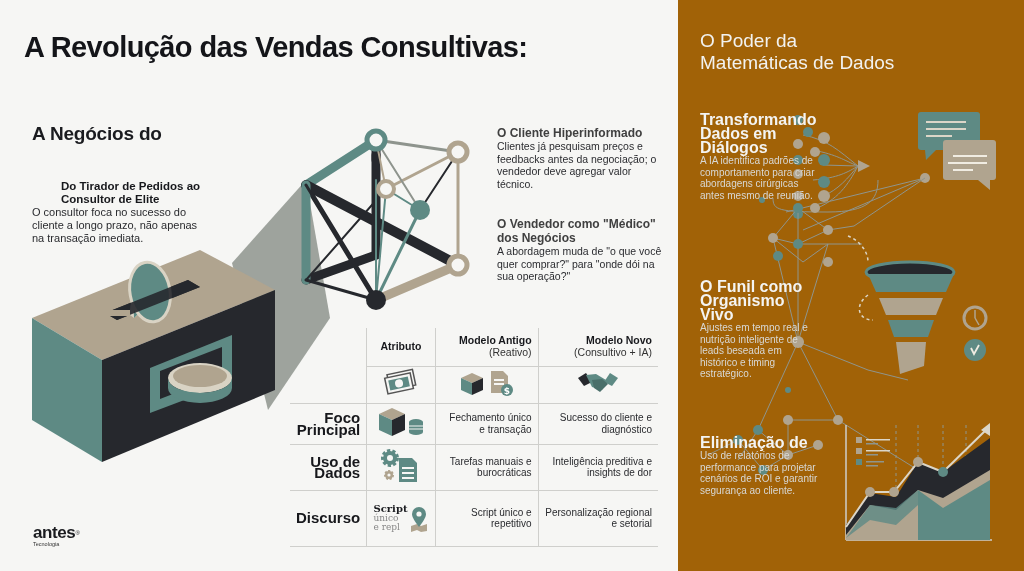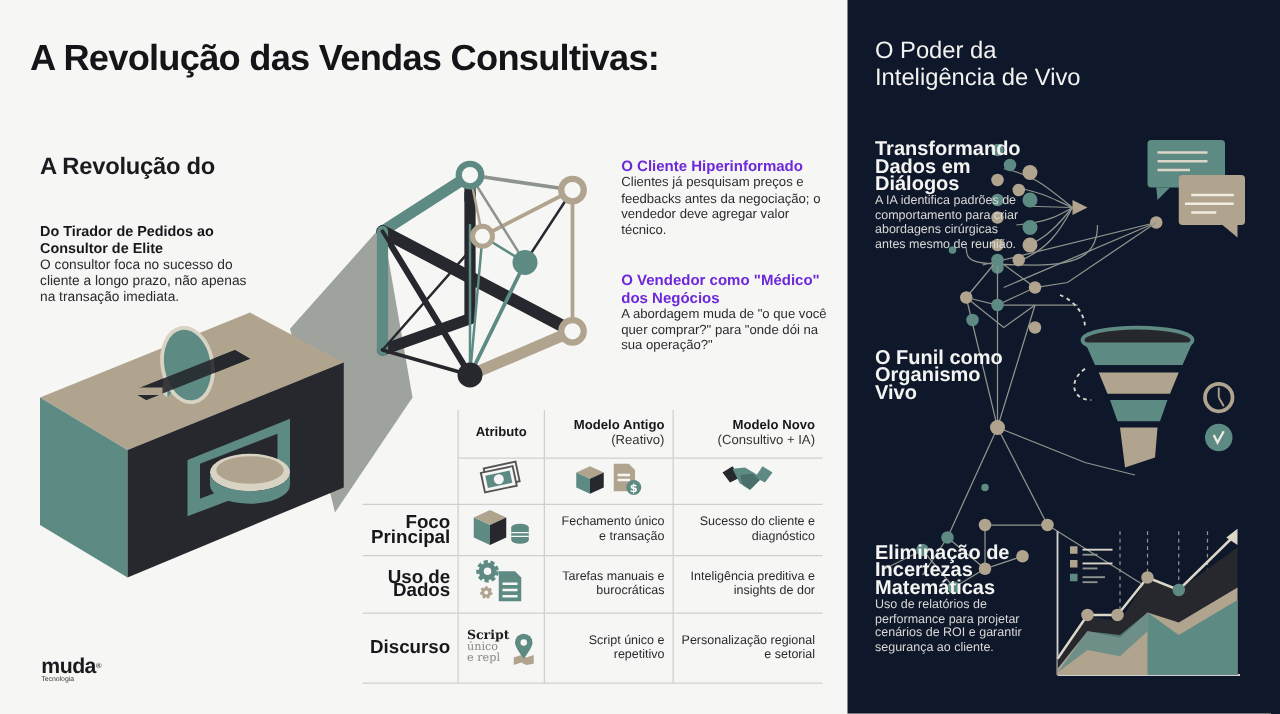--- a/index.html
+++ b/index.html
@@ -1,29 +1,29 @@
 <!DOCTYPE html>
 <html><head>
 <meta charset="utf-8">
 <style>
   * { box-sizing: border-box; margin: 0; padding: 0; }
   html, body { width: 1024px; height: 571px; overflow: hidden; }
   body { font-family: "Liberation Sans", "DejaVu Sans", sans-serif; background: #f5f5f3; position: relative; color: #1c1d21; }
 
   .left { position: absolute; left: 0; top: 0; width: 678px; height: 571px; background: #f6f6f4; }
-  .right { position: absolute; left: 678px; top: 0; width: 346px; height: 571px; background: #0f172a; color: #ececea; }
+  .right { position: absolute; left: 678px; top: 0; width: 346px; height: 571px; background: #a16207; color: #ececea; }
 
   .main-title { position: absolute; left: 24px; top: 30px; font-size: 29px; font-weight: 700; line-height: 34px; letter-spacing: -0.6px; color: #141519; }
 
   .section-title { position: absolute; left: 32px; top: 123px; font-size: 19px; font-weight: 700; line-height: 22px; color: #1a1b1f; letter-spacing: -0.2px; }
   .sub-block { position: absolute; left: 32px; top: 180px; width: 170px; font-size: 11px; line-height: 13px; color: #2a2b2f; }
-  .sub-block .h { font-weight: 700; font-size: 11.5px; color: #17181c; }
+  .sub-block .h { font-weight: 700; font-size: 11.5px; color: #17181c; margin-left: 29px; }
 
   .side-note { position: absolute; font-size: 10.5px; line-height: 12.5px; color: #2b2c30; }
-  .side-note .h { font-weight: 700; font-size: 12px; line-height: 14px; color: #6d28d9; }
+  .side-note .h { font-weight: 700; font-size: 12px; line-height: 14px; color: #404040; }
   .note-1 { left: 497px; top: 126px; width: 170px; }
   .note-2 { left: 497px; top: 217px; width: 170px; }
 
   .illus { position: absolute; left: 0; top: 0; width: 678px; height: 571px; pointer-events: none; }
 
   
   .cmp-table { position: absolute; left: 290px; top: 328px; width: 368px; border-collapse: collapse; font-size: 10px; line-height: 11.5px; color: #2a2b2f; }
   .cmp-table td, .cmp-table th { border-bottom: 1px solid #cfcfcc; vertical-align: middle; text-align: right; padding: 0 6px; }
   .cmp-table th { font-weight: 700; font-size: 10.5px; height: 38px; color: #17181c; }
   .cmp-table th .sub { font-weight: 400; display: block; color: #333; }
@@ -114,21 +114,21 @@
     </g>
     <circle cx="376" cy="140" r="9" fill="#f6f6f4" stroke="#5e8a84" stroke-width="5"></circle>
     <circle cx="458" cy="152" r="9" fill="#f6f6f4" stroke="#b0a48f" stroke-width="5"></circle>
     <circle cx="386" cy="189" r="8" fill="#f6f6f4" stroke="#b0a48f" stroke-width="4"></circle>
     <circle cx="420" cy="210" r="10" fill="#5e8a84"></circle>
     <circle cx="458" cy="265" r="9" fill="#f6f6f4" stroke="#b0a48f" stroke-width="5"></circle>
     <circle cx="376" cy="300" r="10" fill="#26282d"></circle>
   </svg>
 
   <div class="section-title">
-    <div>A Revolução do</div>
+    <div>A Negócios do</div>
   </div>
 
   <div class="sub-block">
     <div class="h">Do Tirador de Pedidos ao</div>
     <div class="h">Consultor de Elite</div>
     <div>O consultor foca no sucesso do cliente a longo prazo, não apenas na transação imediata.</div>
   </div>
 
   <div class="side-note note-1">
     <div class="h">O Cliente Hiperinformado</div>
@@ -236,21 +236,21 @@
           <circle cx="9" cy="8" r="2.6" fill="#f6f6f4"></circle>
         </svg>
       </td>
       <td class="c-old">Script único e repetitivo</td>
       <td class="c-new">Personalização regional e setorial</td>
     </tr>
   </tbody>
     </table>
 
   <div class="logo">
-    <div class="brand"><span>muda</span><sup>®</sup></div>
+    <div class="brand"><span>antes</span><sup>®</sup></div>
     <div class="tag">Tecnologia</div>
   </div>
 </div>
 
 <div class="right">
   <svg class="rillus" viewBox="0 0 346 571">
 
     <g fill="none" stroke="#8f958d" stroke-width="1">
       <path d="M125,135 C150,140 160,150 180,166"></path>
       <path d="M135,150 C160,155 165,160 180,166"></path>
@@ -365,30 +365,30 @@
     <rect x="178" y="448" width="6" height="6" fill="#b0a48f"></rect>
     <rect x="188" y="450" width="24" height="1.5" fill="#dcd6c8"></rect>
     <rect x="188" y="454" width="12" height="1.5" fill="#8f958d"></rect>
     <rect x="178" y="459" width="6" height="6" fill="#5e8a84"></rect>
     <rect x="188" y="461" width="18" height="1.5" fill="#8f958d"></rect>
     <rect x="188" y="465" width="12" height="1.5" fill="#8f958d"></rect>
   </svg>
 
   <div class="r-title">
     <div>O Poder da</div>
-    <div>Inteligência de Vivo</div>
+    <div>Matemáticas de Dados</div>
   </div>
 
   <div class="r-block rb-1">
     <div class="h">Transformando</div>
     <div class="h">Dados em Diálogos</div>
     <div>A IA identifica padrões de comportamento para criar abordagens cirúrgicas antes mesmo de reunião.</div>
   </div>
   <div class="r-block rb-2">
     <div class="h">O Funil como</div>
     <div class="h">Organismo Vivo</div>
+    <div>Ajustes em tempo real e nutrição inteligente de leads beseada em histórico e timing estratégico.</div>
   </div>
   <div class="r-block rb-3">
     <div class="h">Eliminação de</div>
-    <div class="h">Incertezas Matemáticas</div>
     <div>Uso de relatórios de performance para projetar cenários de ROI e garantir segurança ao cliente.</div>
   </div>
 </div>
 
 </body></html>

